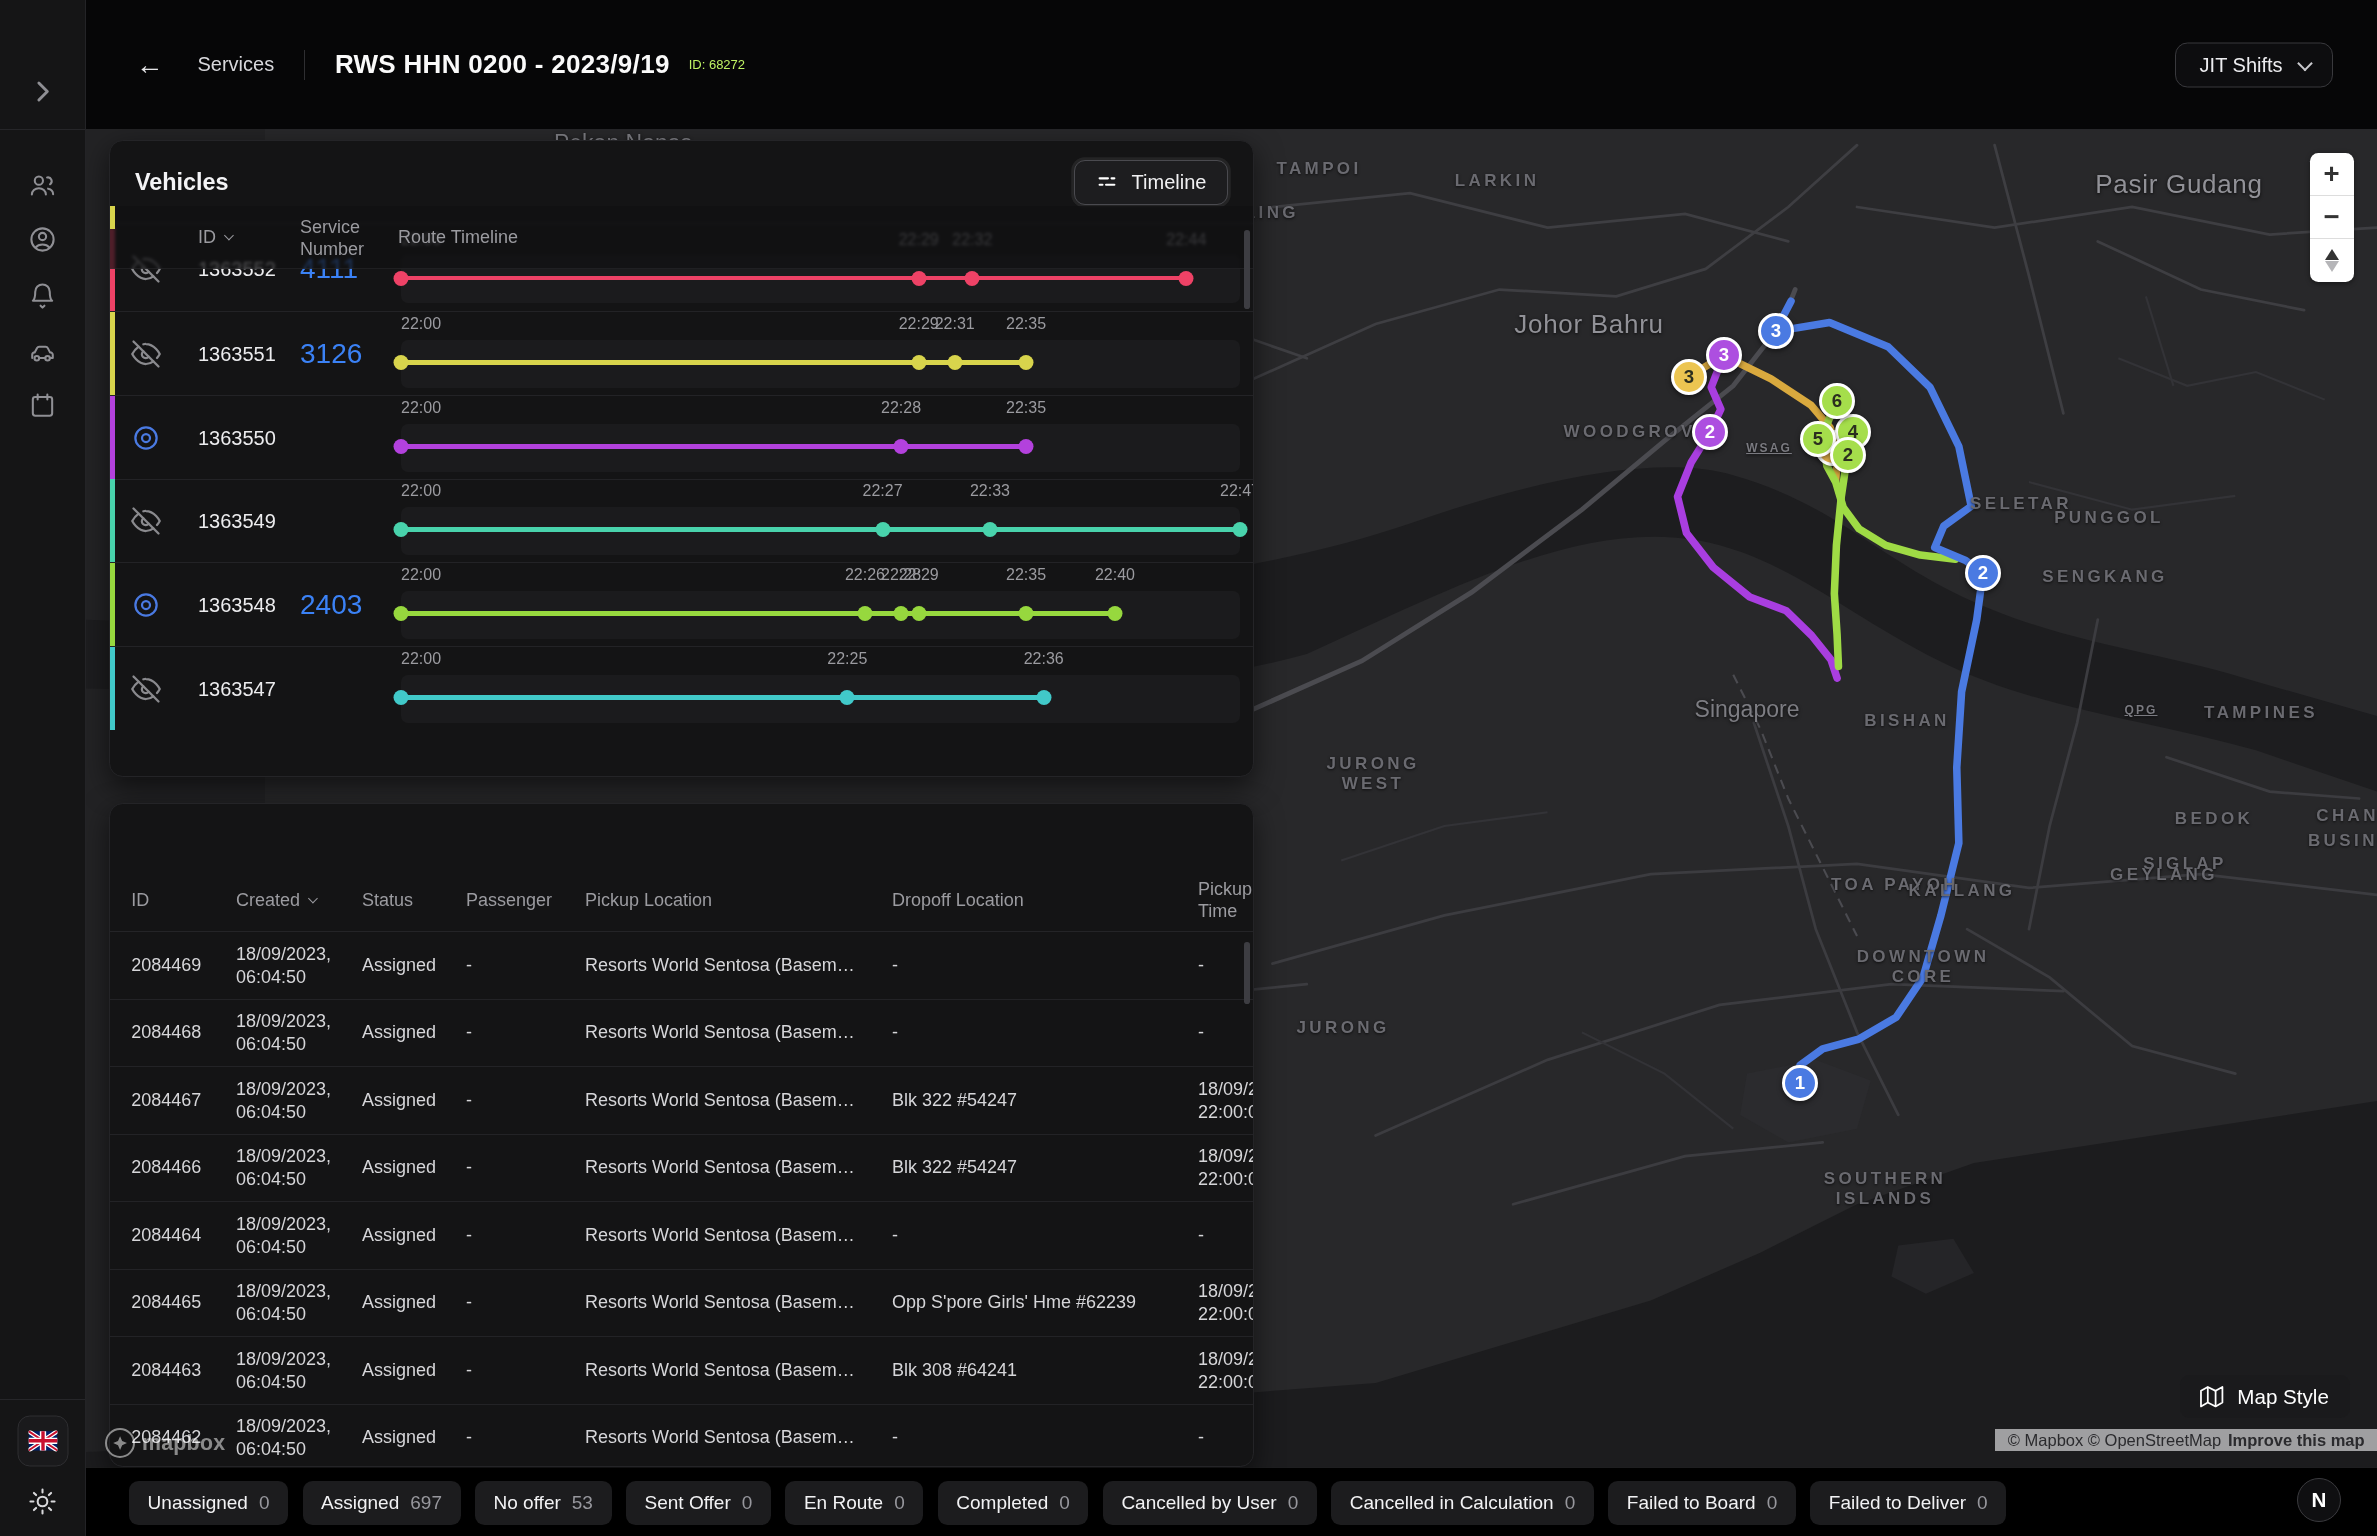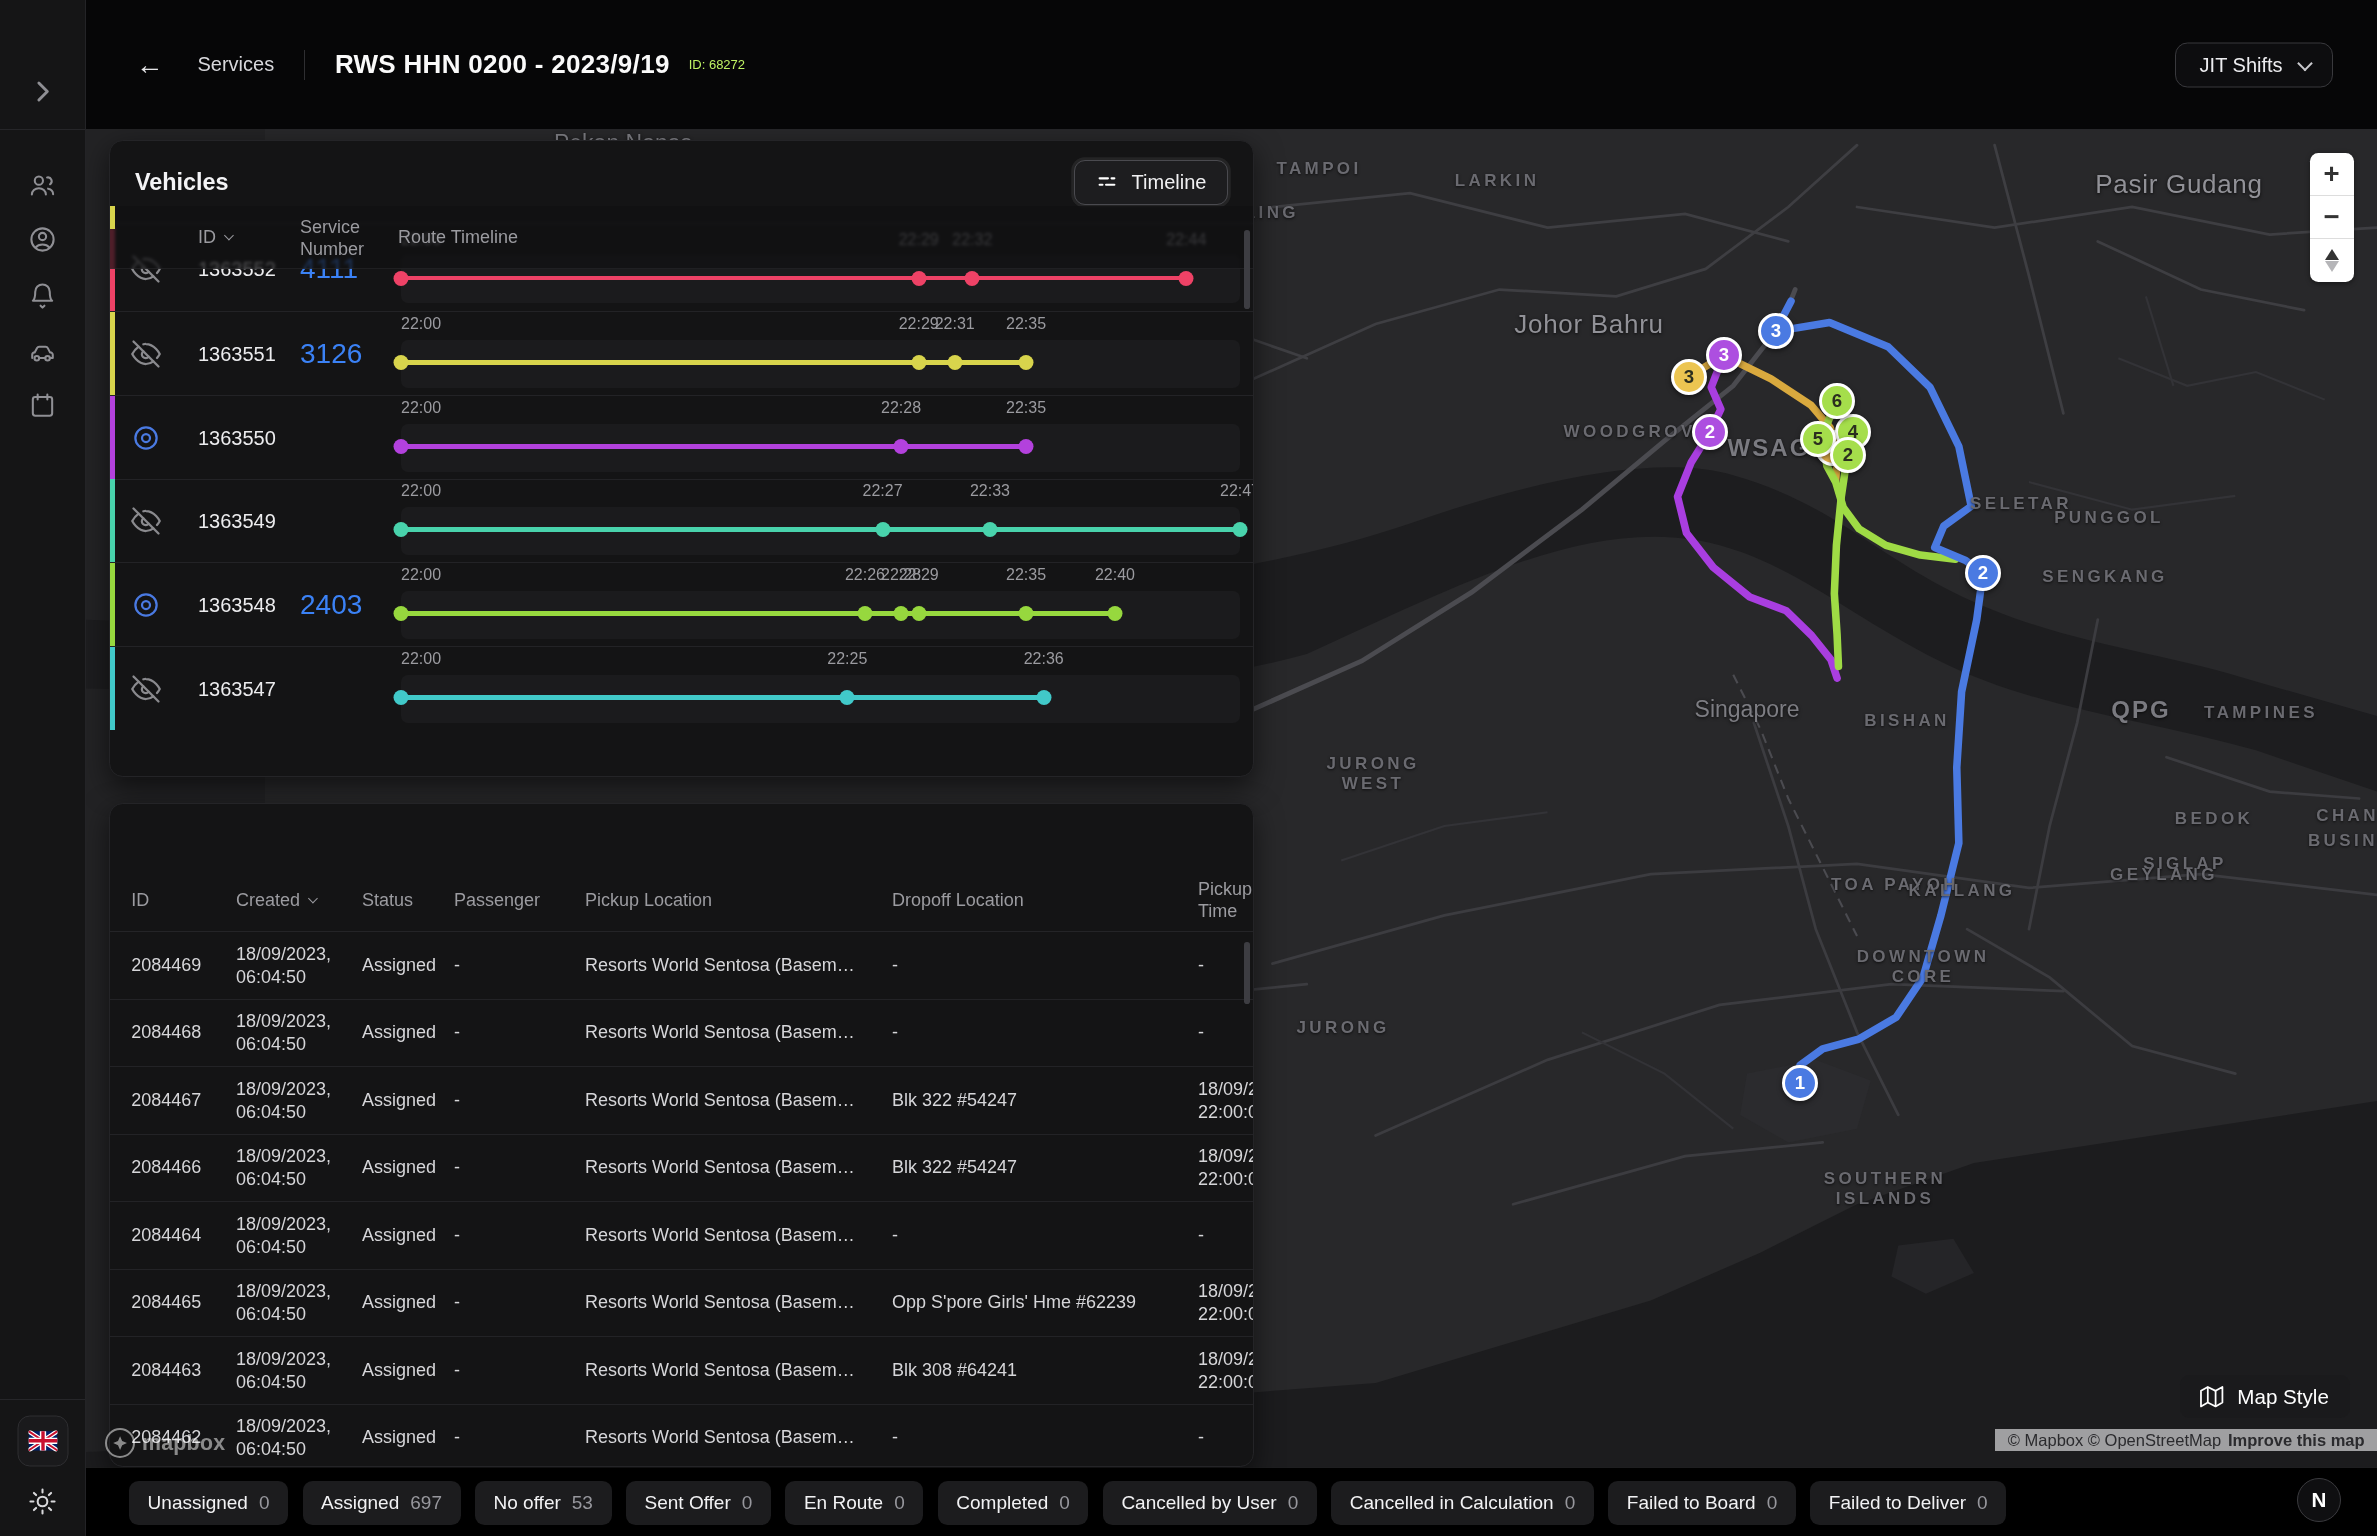--- a/index.html
+++ b/index.html
@@ -24,21 +24,21 @@
   .shift-select { position:absolute; right:44px; top:50%; transform:translateY(-50%); height:45px; padding:0 23.4px; border:0.7px solid #39393d; border-radius:12.4px; background:#0d0d0f; display:flex; align-items:center; gap:15px; font-size:20px; color:#ececef; cursor:pointer; }
   .chev-down { width:11px; height:11px; border-right:2.1px solid #c9c9cd; border-bottom:2.1px solid #c9c9cd; transform:rotate(45deg) translateY(-2.1px); }
 
   
   .map { position:absolute; left:86px; top:129px; right:0; height:1339px; background:#28282a; overflow:hidden; z-index:1; cursor:grab; }
   .map svg.base, .map svg.routes { position:absolute; left:0; top:0; }
   .map-label { position:absolute; transform:translate(-50%,-50%); white-space:pre-line; text-align:center; pointer-events:none; }
   .map-label.area { font-size:17px; letter-spacing:3.4px; color:#6a6a70; font-weight:700; text-shadow:0 1.4px 2.8px rgba(0,0,0,.7); }
   .map-label.city { font-size:26px; color:#919197; font-weight:500; letter-spacing:0.7px; text-shadow:0 1.4px 3.4px rgba(0,0,0,.8); }
   .map-label.city2 { font-size:23px; color:#7d7d83; font-weight:500; text-shadow:0 1.4px 3.4px rgba(0,0,0,.8); }
-  .map-label.code { font-size:24px; color:#7a7a80; font-weight:700; letter-spacing:2.1px; text-shadow:0 1.4px 2.8px rgba(0,0,0,.7); }
+  .map-label.code { font-size:12px; color:#7a7a80; font-weight:700; letter-spacing:2.1px; text-shadow:0 1.4px 2.8px rgba(0,0,0,.7);text-decoration:underline; }
   .marker { position:absolute; width:36px; height:36px; border-radius:50%; border:3.4px solid #fff; transform:translate(-50%,-50%); display:flex; align-items:center; justify-content:center; font-size:18.6px; font-weight:700; box-shadow:0 2.1px 5.5px rgba(0,0,0,.5); cursor:pointer; }
   .zoom-ctl { position:absolute; right:23.4px; top:24px; width:44px; background:#fff; border-radius:8.3px; box-shadow:0 1.4px 5.5px rgba(0,0,0,.4); overflow:hidden; }
   .zoom-btn { width:44px; height:43px; display:flex; align-items:center; justify-content:center; font-size:27.5px; font-weight:700; color:#333; cursor:pointer; border-bottom:0.7px solid #ddd; }
   .compass-btn { width:44px; height:43px; display:flex; flex-direction:column; align-items:center; justify-content:center; gap:1.4px; cursor:pointer; }
   .tri-up { width:0; height:0; border-left:7.6px solid transparent; border-right:7.6px solid transparent; border-bottom:11px solid #333; }
   .tri-dn { width:0; height:0; border-left:7.6px solid transparent; border-right:7.6px solid transparent; border-top:11px solid #b5b5b8; }
   .map-style-btn { position:absolute; right:27.5px; bottom:50px; height:43px; padding:0 20.6px; background:rgba(26,26,28,.92); border-radius:9.6px; display:flex; align-items:center; gap:13.8px; font-size:20.6px; color:#fff; cursor:pointer; }
   .map-style-btn svg { width:23.4px; height:23.4px; stroke:#fff; stroke-width:1.8; fill:none; stroke-linejoin:round; }
   .attribution { position:absolute; right:0; bottom:17px; height:22px; background:rgba(182,182,185,.85); display:flex; align-items:center; padding:0 12.4px; font-size:16.5px; color:#2b2b2e; gap:6.9px; }
   .attribution .improve { font-weight:700; cursor:pointer; }
@@ -84,21 +84,21 @@
   .panel-scrollbar { position:absolute; right:3.4px; width:5.5px; border-radius:2.8px; background:#3d3d42; z-index:8; cursor:pointer; }
 
   
   #bookings-panel { top:803px; height:664px; }
   .b-colhead { position:absolute; left:0; right:0; top:65px; height:63px; border-bottom:0.7px solid #242427; }
   .b-col { position:absolute; top:50%; transform:translateY(-50%); }
   .b-rows { position:absolute; left:0; right:0; top:129px; bottom:0; overflow:hidden; }
   .b-row { position:absolute; left:0; right:0; height:67px; border-bottom:0.7px solid #232326; cursor:pointer; }
   .b-cell { position:absolute; top:50%; transform:translateY(-50%); font-size:18px; color:#d6d6d9; line-height:23.4px; white-space:nowrap; }
   .b-cell.trunc { max-width:275px; overflow:hidden; text-overflow:ellipsis; }
-  .c-id { left:21.3px; } .c-created { left:126px; } .c-status { left:252px; } .c-passenger { left:344px; }
+  .c-id { left:21.3px; } .c-created { left:126px; } .c-status { left:252px; } .c-passenger { left:356px; }
   .c-pickup { left:475px; } .c-dropoff { left:782px; } .c-time { left:1088px; }
 
   
   .bottombar { position:absolute; left:86px; right:0; bottom:0; height:69px; background:#000; display:flex; align-items:center; padding-left:43px; gap:14.4px; z-index:50; }
   .badge { display:inline-flex; align-items:center; height:44px; padding:0 18.6px; background:#1c1c1e; border-radius:9.6px; gap:11px; cursor:pointer; flex:0 0 auto; }
   .badge .b-label { font-size:19px; color:#f2f2f4; }
   .badge .b-count { font-size:19px; color:#97979d; }
 </style>
 </head>
 <body>

